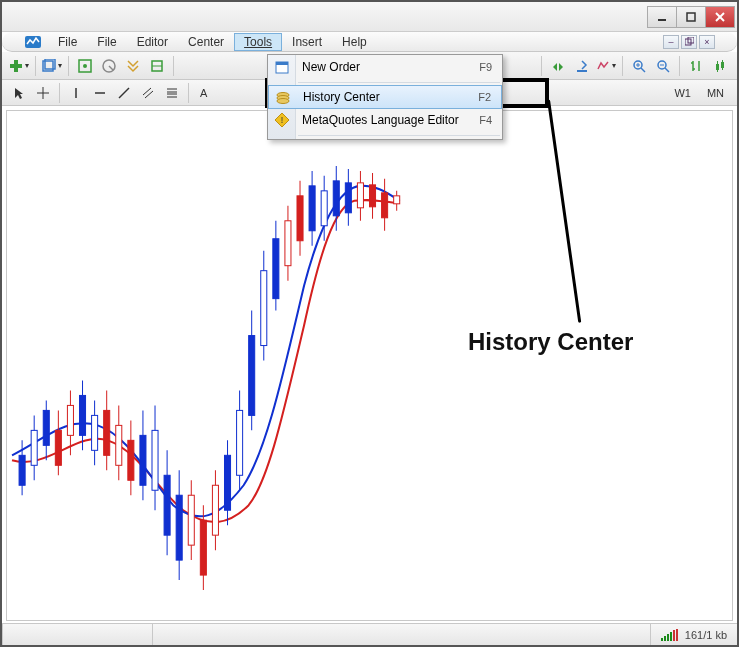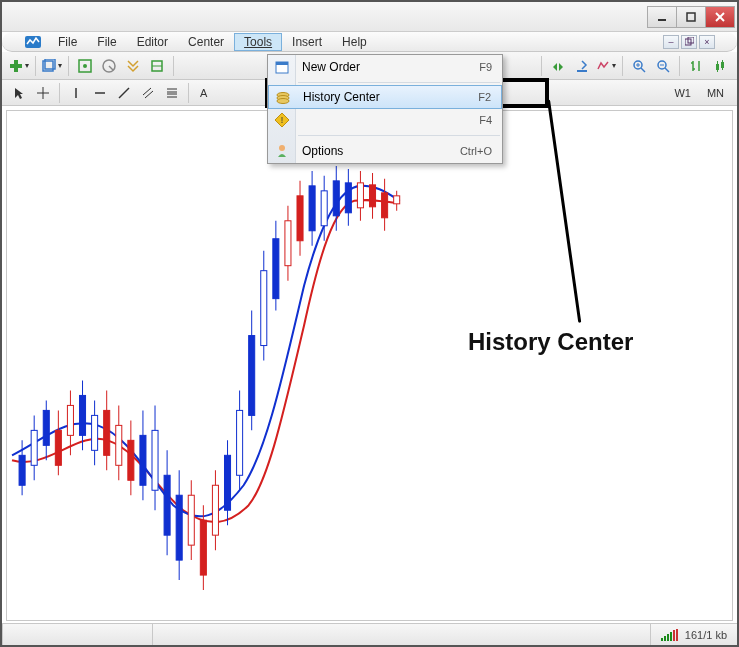--- a/index.html
+++ b/index.html
@@ -363,33 +363,24 @@
     <span>History Center</span>
     <span class="shortcut">F2</span>
   </div>
   <div class="row">
     <span class="icon">
         <svg width="16" height="16">
           <path d="M8 1 L15 8 L8 15 L1 8 Z" fill="#f0c020" stroke="#c09010"></path>
           <text x="8" y="11" font-size="9" text-anchor="middle" fill="#333">!</text>
         </svg>
       </span>
+    <span>MetaQuotes Language Editor</span>
     <span class="shortcut">F4</span>
   </div>
   <div class="divider"></div>
-  <div class="row">
-    <span class="icon">
-        <svg width="16" height="16">
-          <circle cx="8" cy="5" r="3" fill="#f0b070"></circle>
-          <path d="M4 14 Q8 8 12 14 Z" fill="#5ab060"></path>
-        </svg>
-      </span>
-    <span>Options</span>
-    <span class="shortcut">Ctrl+O</span>
-  </div>
 </div>
 
 <div class="highlight-box" style="left:263px; top:76px; width:284px; height:30px;"></div>
 
 <div class="annot-line" style="left:545px; top:98px; height:225px; transform: rotate(-8deg);"></div>
 
 <div class="annot-label" style="left:466px; top:326px;">History Center</div>
 
 <div class="statusbar">
   <div class="seg" style="width:150px;"></div>

